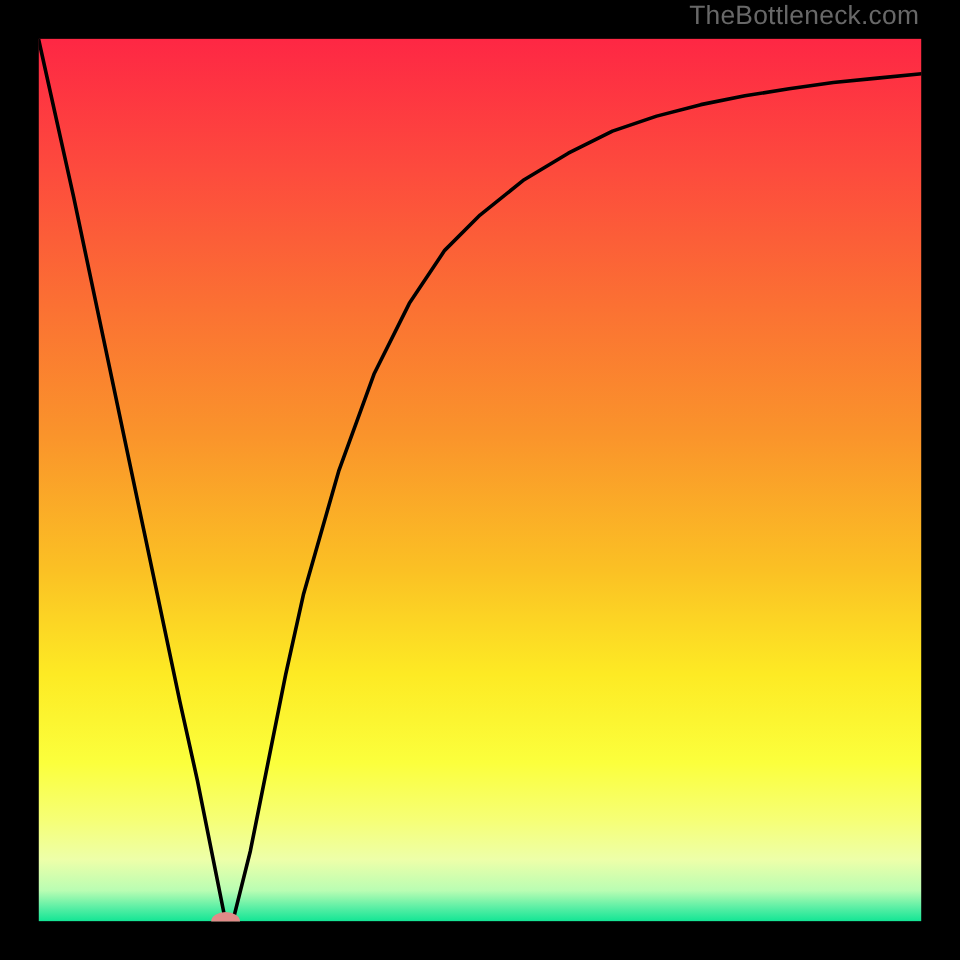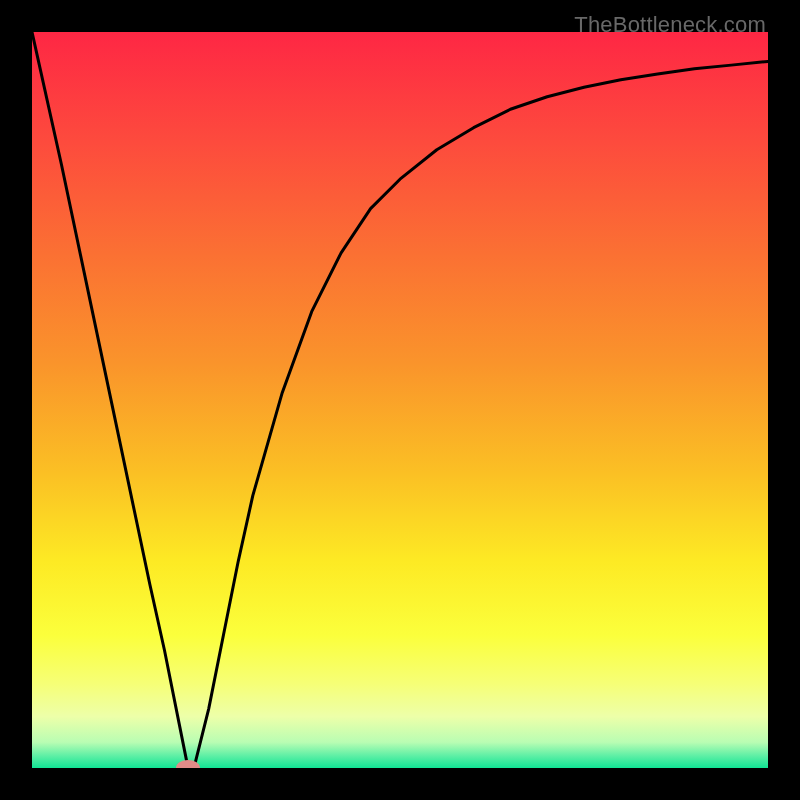--- a/index.html
+++ b/index.html
@@ -29,21 +29,21 @@
     inset: 0;
   }
   .curve-svg {
     position: absolute;
     inset: 0;
     width: 100%;
     height: 100%;
   }
   .watermark {
     position: absolute;
-    top: 12px;
+    top: 0;
     right: 34px;
     color: #686868;
     font-size: 22px;
     letter-spacing: 0.2px;
     font-weight: 500;
     user-select: none;
   }
   .marker {
     position: absolute;
     width: 24px;

